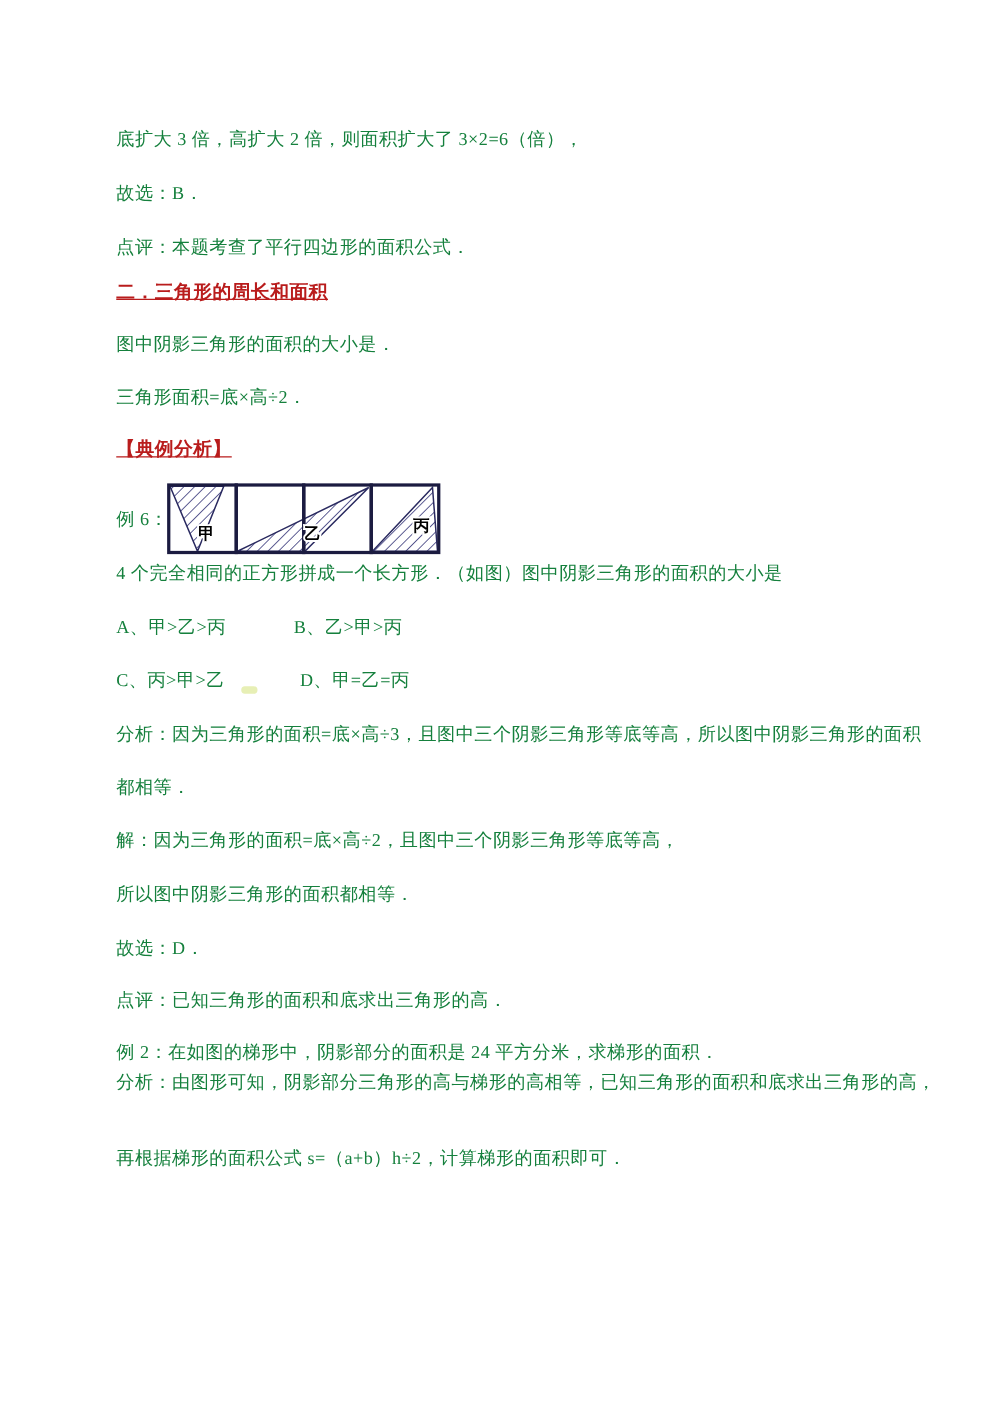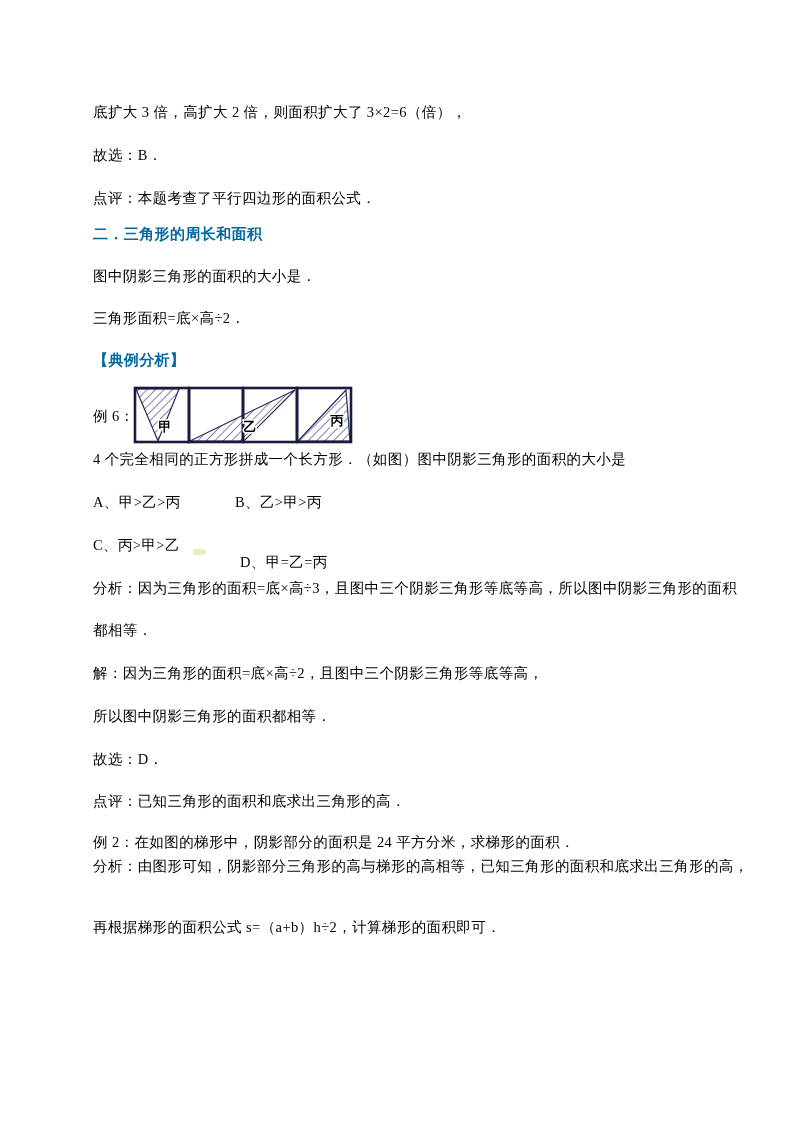--- a/index.html
+++ b/index.html
@@ -9,30 +9,31 @@
     background:#ffffff;
     overflow:hidden;
     font-family:"Liberation Serif","DejaVu Serif",serif;
   }
   .line{
     position:absolute;
     left:93px;
     font-size:14.5px;
     letter-spacing:0.4px;
     line-height:20px;
-    color:#000000;
+    color:#15803d;
     white-space:nowrap;
   }
   .bold{
     font-weight:bold;
     font-size:15px;
-    color:#0369a1;
+    color:#b91c1c;
+    text-decoration:underline;
   }
   .opt-b{left:235px;}
-  .opt-d{left:240px;margin-top:17px;}
+  .opt-d{left:240px;}
   .figure-wrap{
     position:absolute;
     left:133px;top:386px;
     width:220px;height:62px;
   }
   .highlight-dot{
     position:absolute;
     left:193px;top:549px;
     width:13px;height:6px;
     background:#e4edad;

